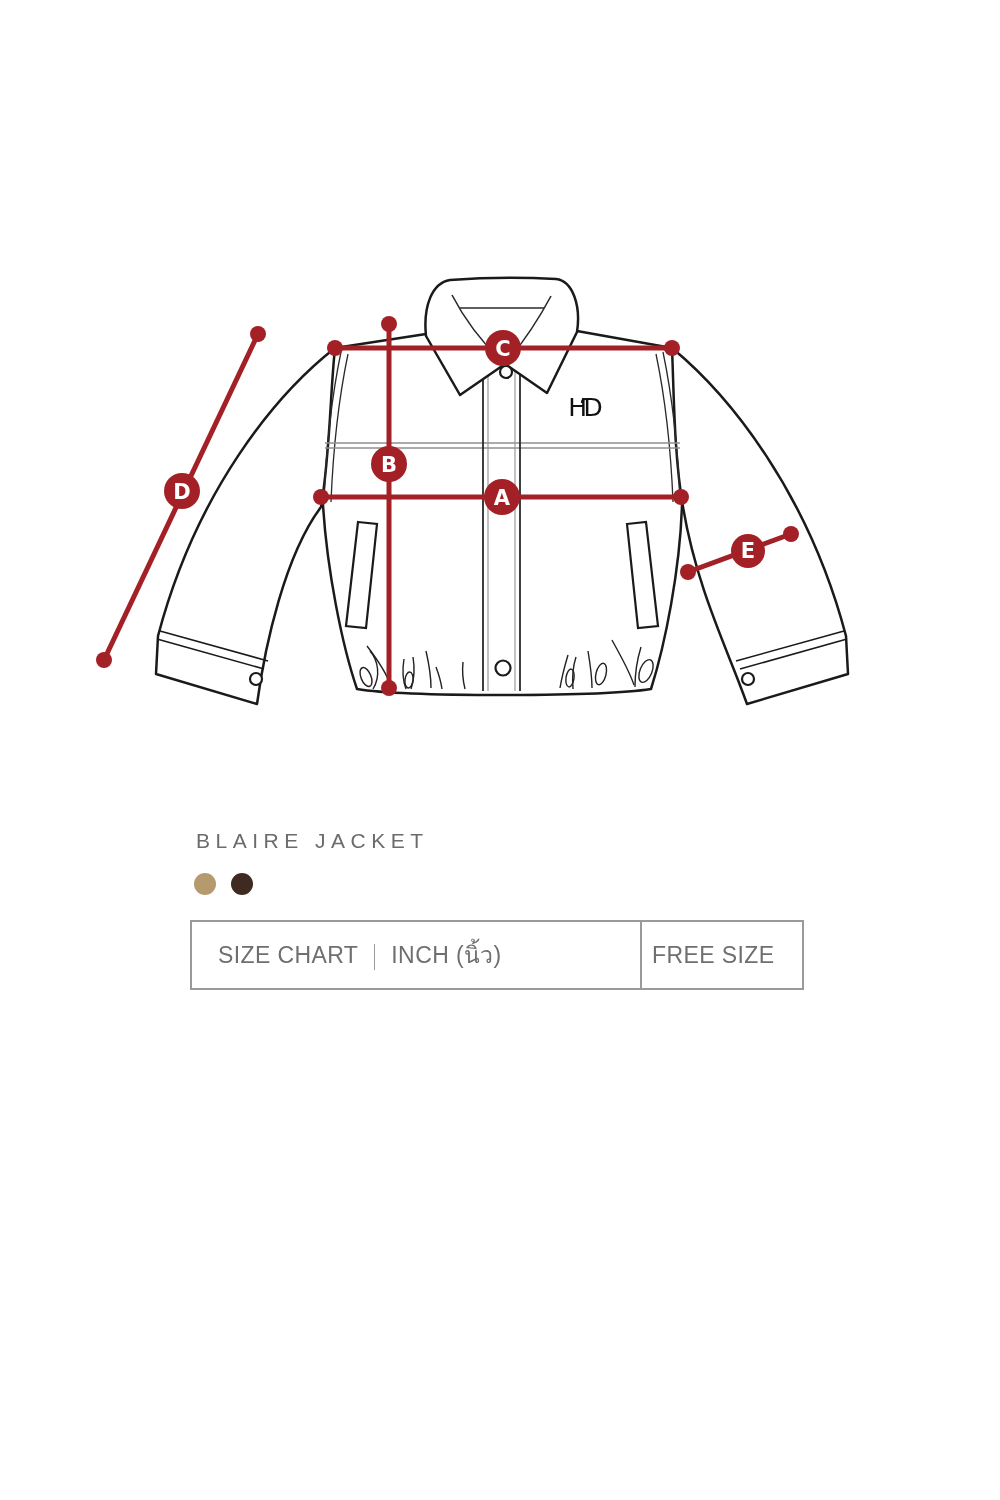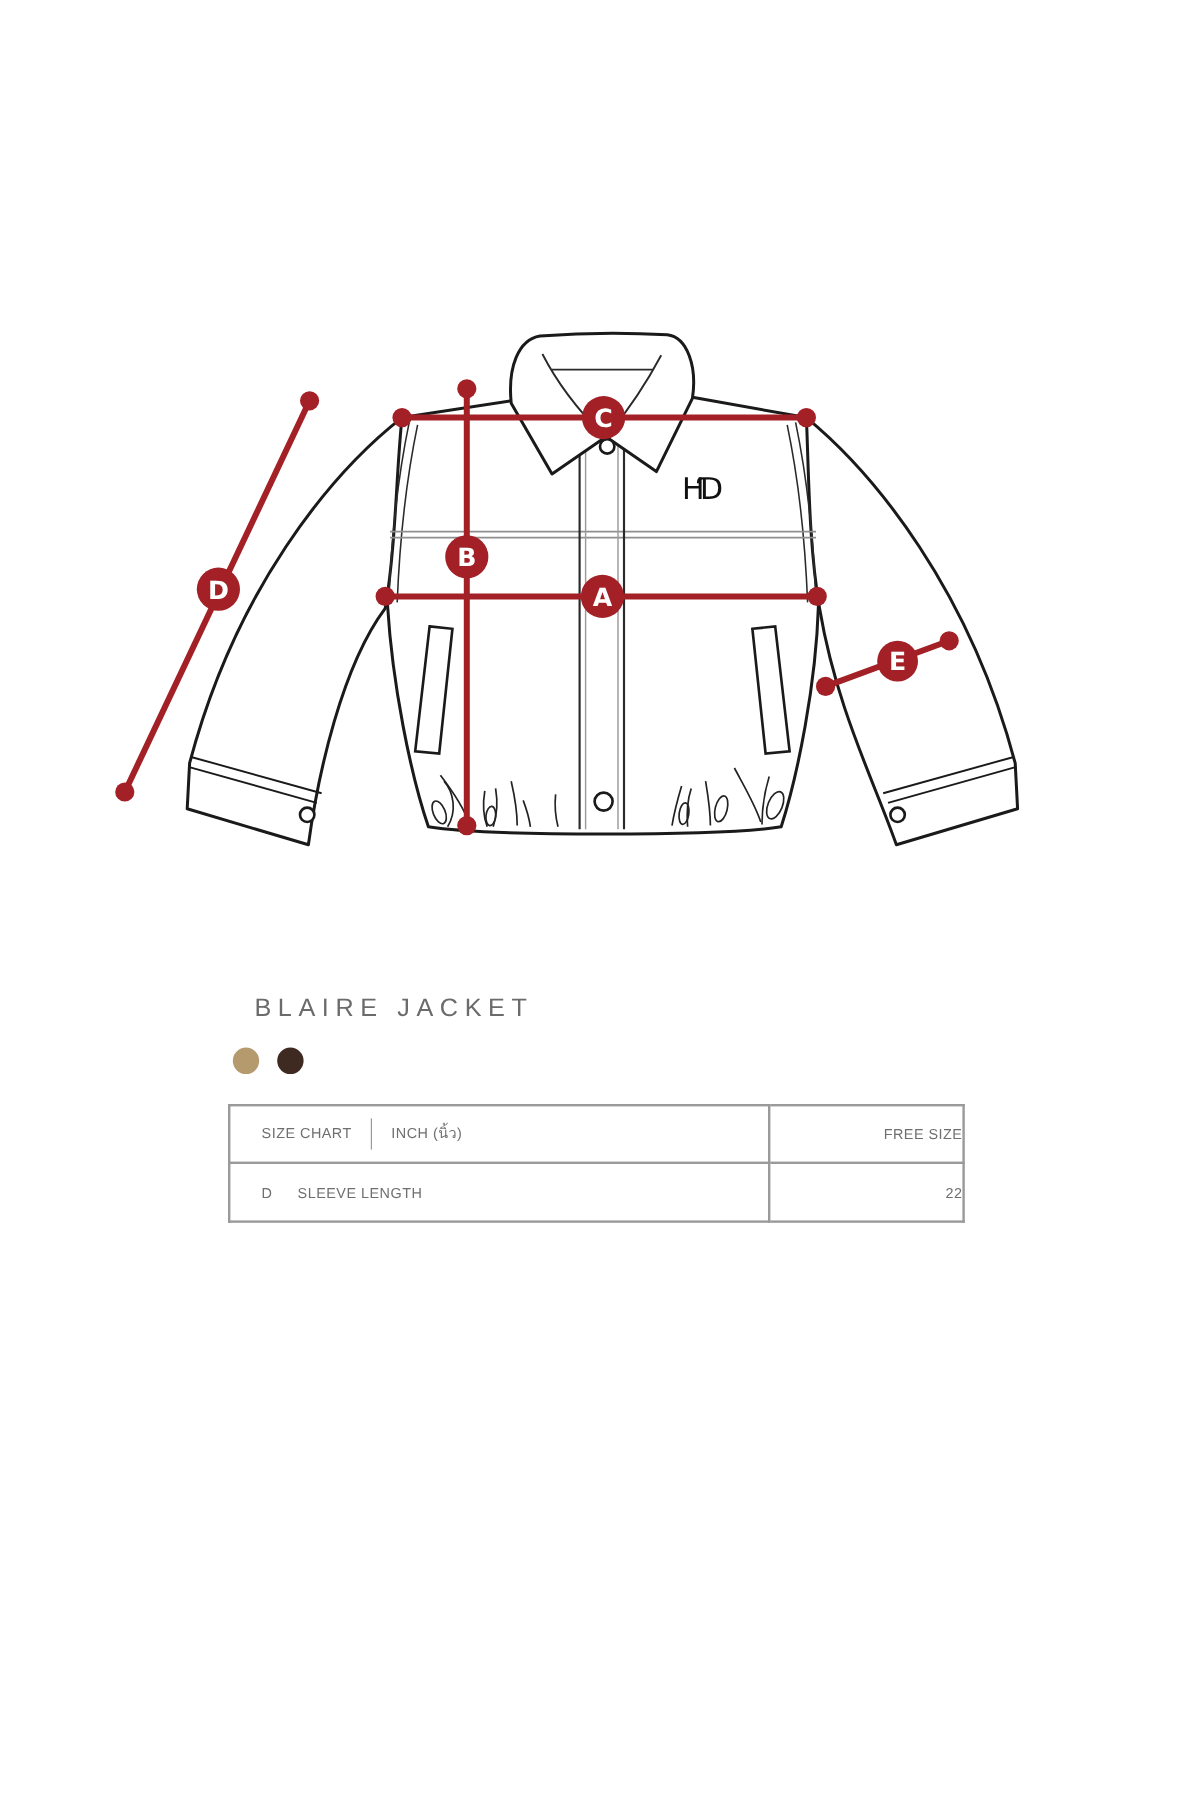--- a/index.html
+++ b/index.html
@@ -5,39 +5,39 @@
   html,body{margin:0;padding:0;background:#fff;}
   .canvas{
     position:relative;
     width:1000px;height:1500px;
     background:#ffffff;
     font-family:"Liberation Sans", sans-serif;
     overflow:hidden;
   }
   .jacket-svg{position:absolute;left:0;top:0;}
   .product-title{
-    position:absolute;left:212px;top:829px;
+    position:absolute;left:196px;top:829px;
     font-size:21px;letter-spacing:5.5px;color:#6b6b6b;
     white-space:nowrap;
   }
   .swatch-svg{position:absolute;left:193px;top:871px;}
   table.size-chart{
     position:absolute;left:190px;top:920px;
     border-collapse:collapse;table-layout:fixed;
     color:#6f6f6f;background:#fff;
   }
   table.size-chart th, table.size-chart td{
     border:2px solid #9a9a9a;
-    font-weight:400;font-size:12px;letter-spacing:0.4px;
-    padding:0;
+    font-weight:400;font-size:23px;letter-spacing:0.4px;
+    padding:10px;
   }
   table.size-chart th{height:46px;}
   table.size-chart td{height:47px;}
   .cell-left{text-align:left;padding-left:26px !important;}
-  .cell-center{text-align:right;margin-top:40px;}
+  .cell-center{text-align:left;margin-top:40px;}
   .hdr-size{font-size:20px;}
   .vdiv{
     display:inline-block;width:1px;height:26px;background:#9a9a9a;
     margin:0 16px;vertical-align:middle;
   }
   .ltr{display:inline-block;min-width:30px;}
 </style>
 </head>
 <body>
 
@@ -178,22 +178,16 @@
       </colgroup>
     <thead>
       <tr>
         <th class="cell-left hdr-size">
           <span>SIZE CHART</span><span class="vdiv"></span><span>INCH (นิ้ว)</span>
         </th>
         <th class="cell-center hdr-size">FREE SIZE</th>
       </tr>
     </thead>
     <tbody>
-      <tr>
-        <td class="cell-left">
-          <span class="ltr">D</span><span>SLEEVE LENGTH</span>
-        </td>
-        <td class="cell-center">22</td>
-      </tr>
     </tbody>
   </table>
 
 </div>
 
 </body></html>

